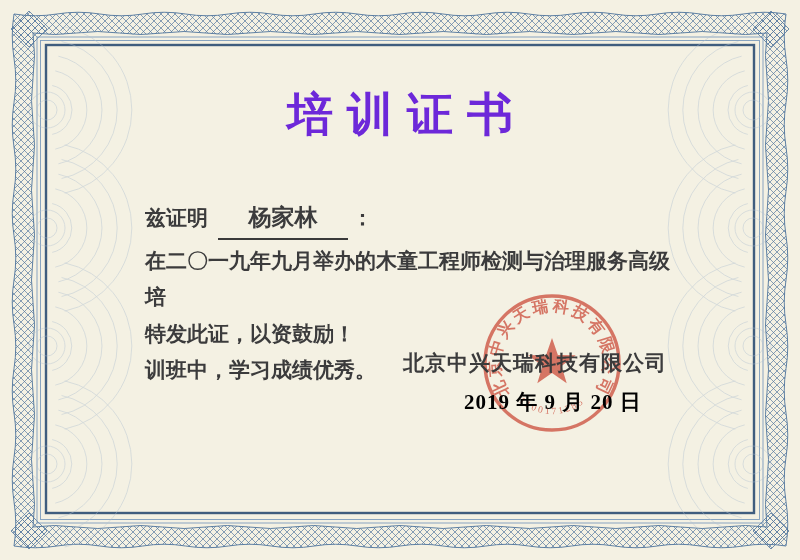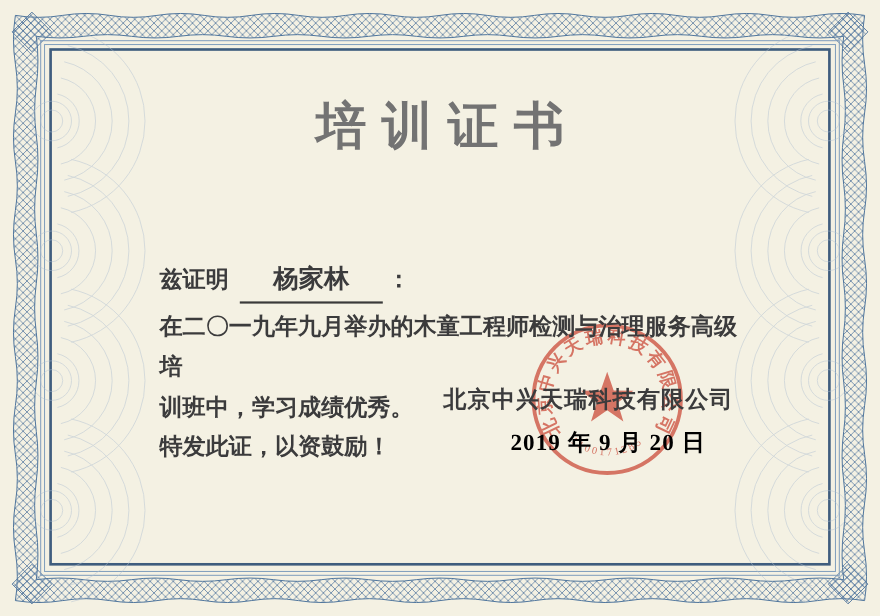--- a/index.html
+++ b/index.html
@@ -5,27 +5,27 @@
   html,body{margin:0;padding:0;background:#e8e6da;}
   .page{
     position:relative;width:800px;height:560px;overflow:hidden;
     background:#f4f1e3;
     font-family:"Liberation Serif","DejaVu Serif",serif;
   }
   .decor{position:absolute;left:0;top:0;width:800px;height:560px;z-index:1;}
   .title{
     position:absolute;top:84px;left:0;width:800px;margin:0;z-index:2;
     text-align:center;font-size:46px;font-weight:600;letter-spacing:14px;
-    color:#737373;text-indent:14px;
+    color:#6d28d9;text-indent:14px;
   }
   .body-block{
     position:absolute;left:145px;top:200px;width:540px;z-index:2;
     color:#3b3b3c;font-size:21px;font-weight:600;line-height:36.5px;
   }
-  .name-row{margin-bottom:3px;margin-top:36px;}
+  .name-row{margin-bottom:3px;}
   .name-underline{
     display:inline-block;min-width:118px;text-align:center;
     border-bottom:2px solid #3a3a3a;margin:0 4px 0 10px;padding:0 6px 1px 6px;
     font-size:23px;
   }
   .company{
     position:absolute;left:403px;top:349px;z-index:2;
     color:#3b3b3c;font-size:21px;font-weight:700;letter-spacing:1px;
   }
   .date{
@@ -136,19 +136,19 @@
     </g>
   </svg>
 
   <h1 class="title">培训证书</h1>
 
   <div class="body-block">
     <div class="name-row">
       <span>兹证明</span><span class="name-underline">杨家林</span><span>：</span>
     </div>
     <div class="row">在二〇一九年九月举办的木童工程师检测与治理服务高级培</div>
+    <div class="row">特发此证，以资鼓励！</div>
     <div class="row">训班中，学习成绩优秀。</div>
-    <div class="row">特发此证，以资鼓励！</div>
   </div>
 
   <div class="company">北京中兴天瑞科技有限公司</div>
   <div class="date">2019 年 9 月 20 日</div>
 </div>
 
 </body></html>

